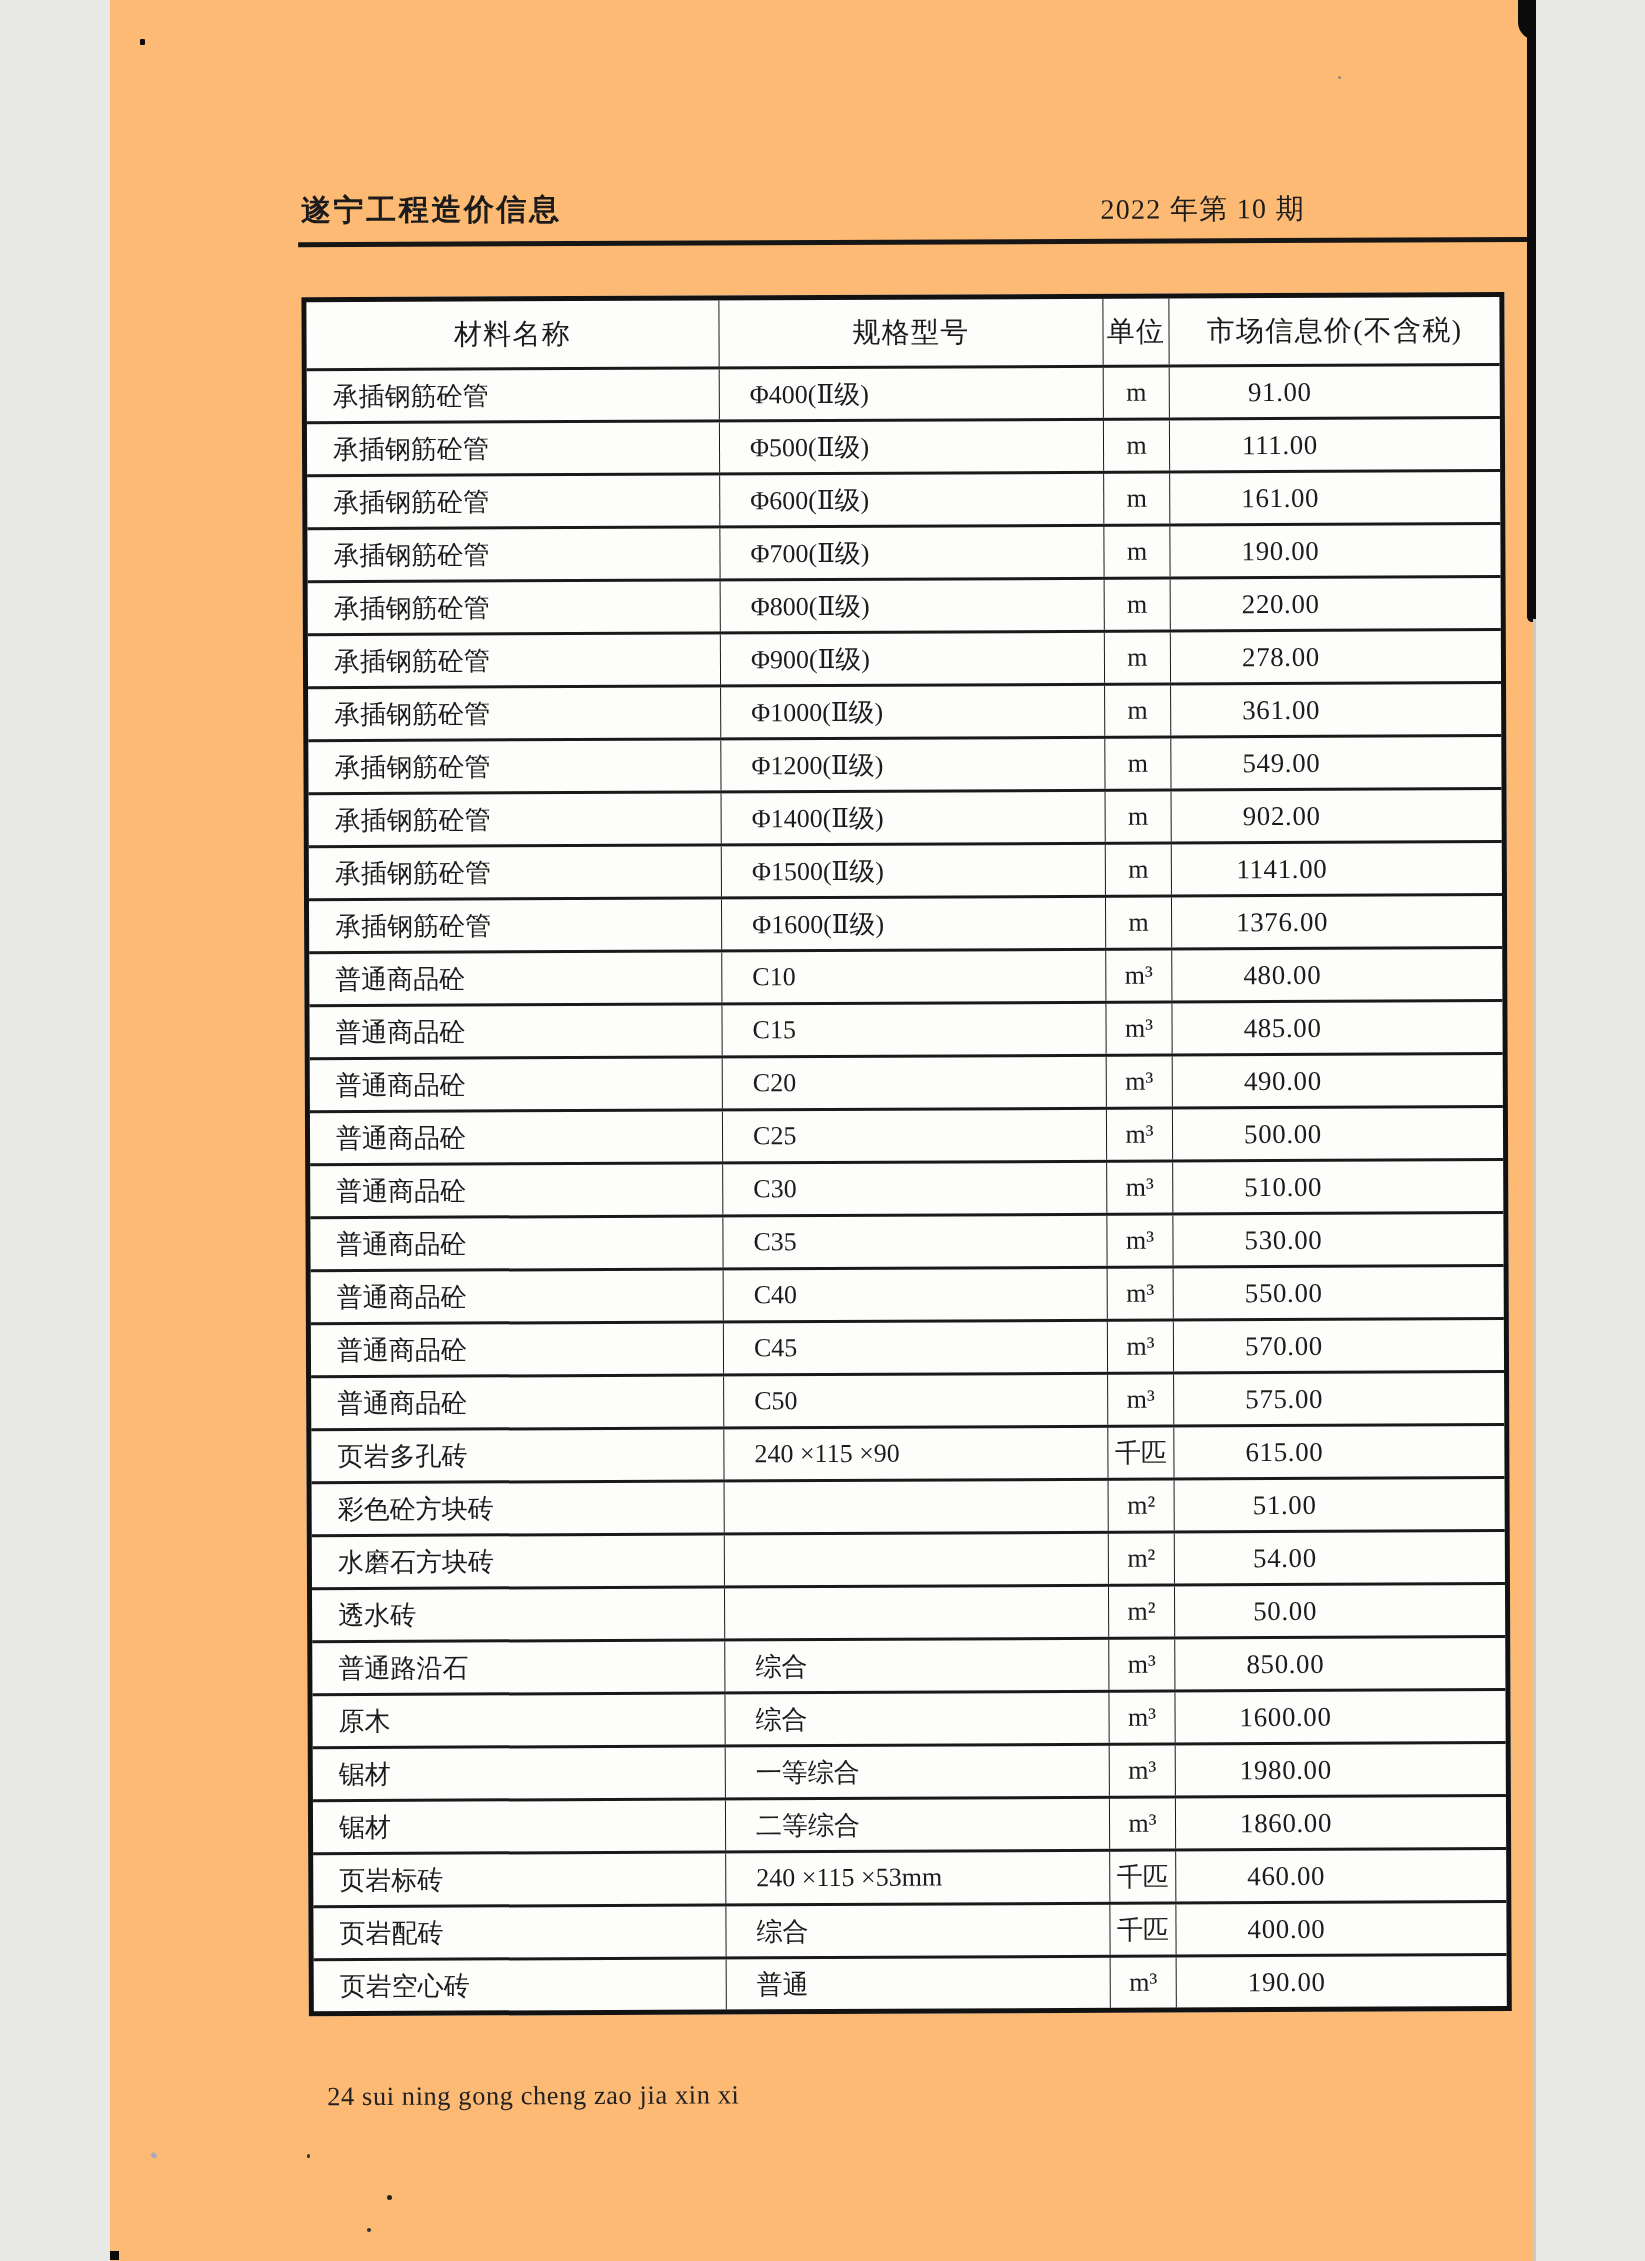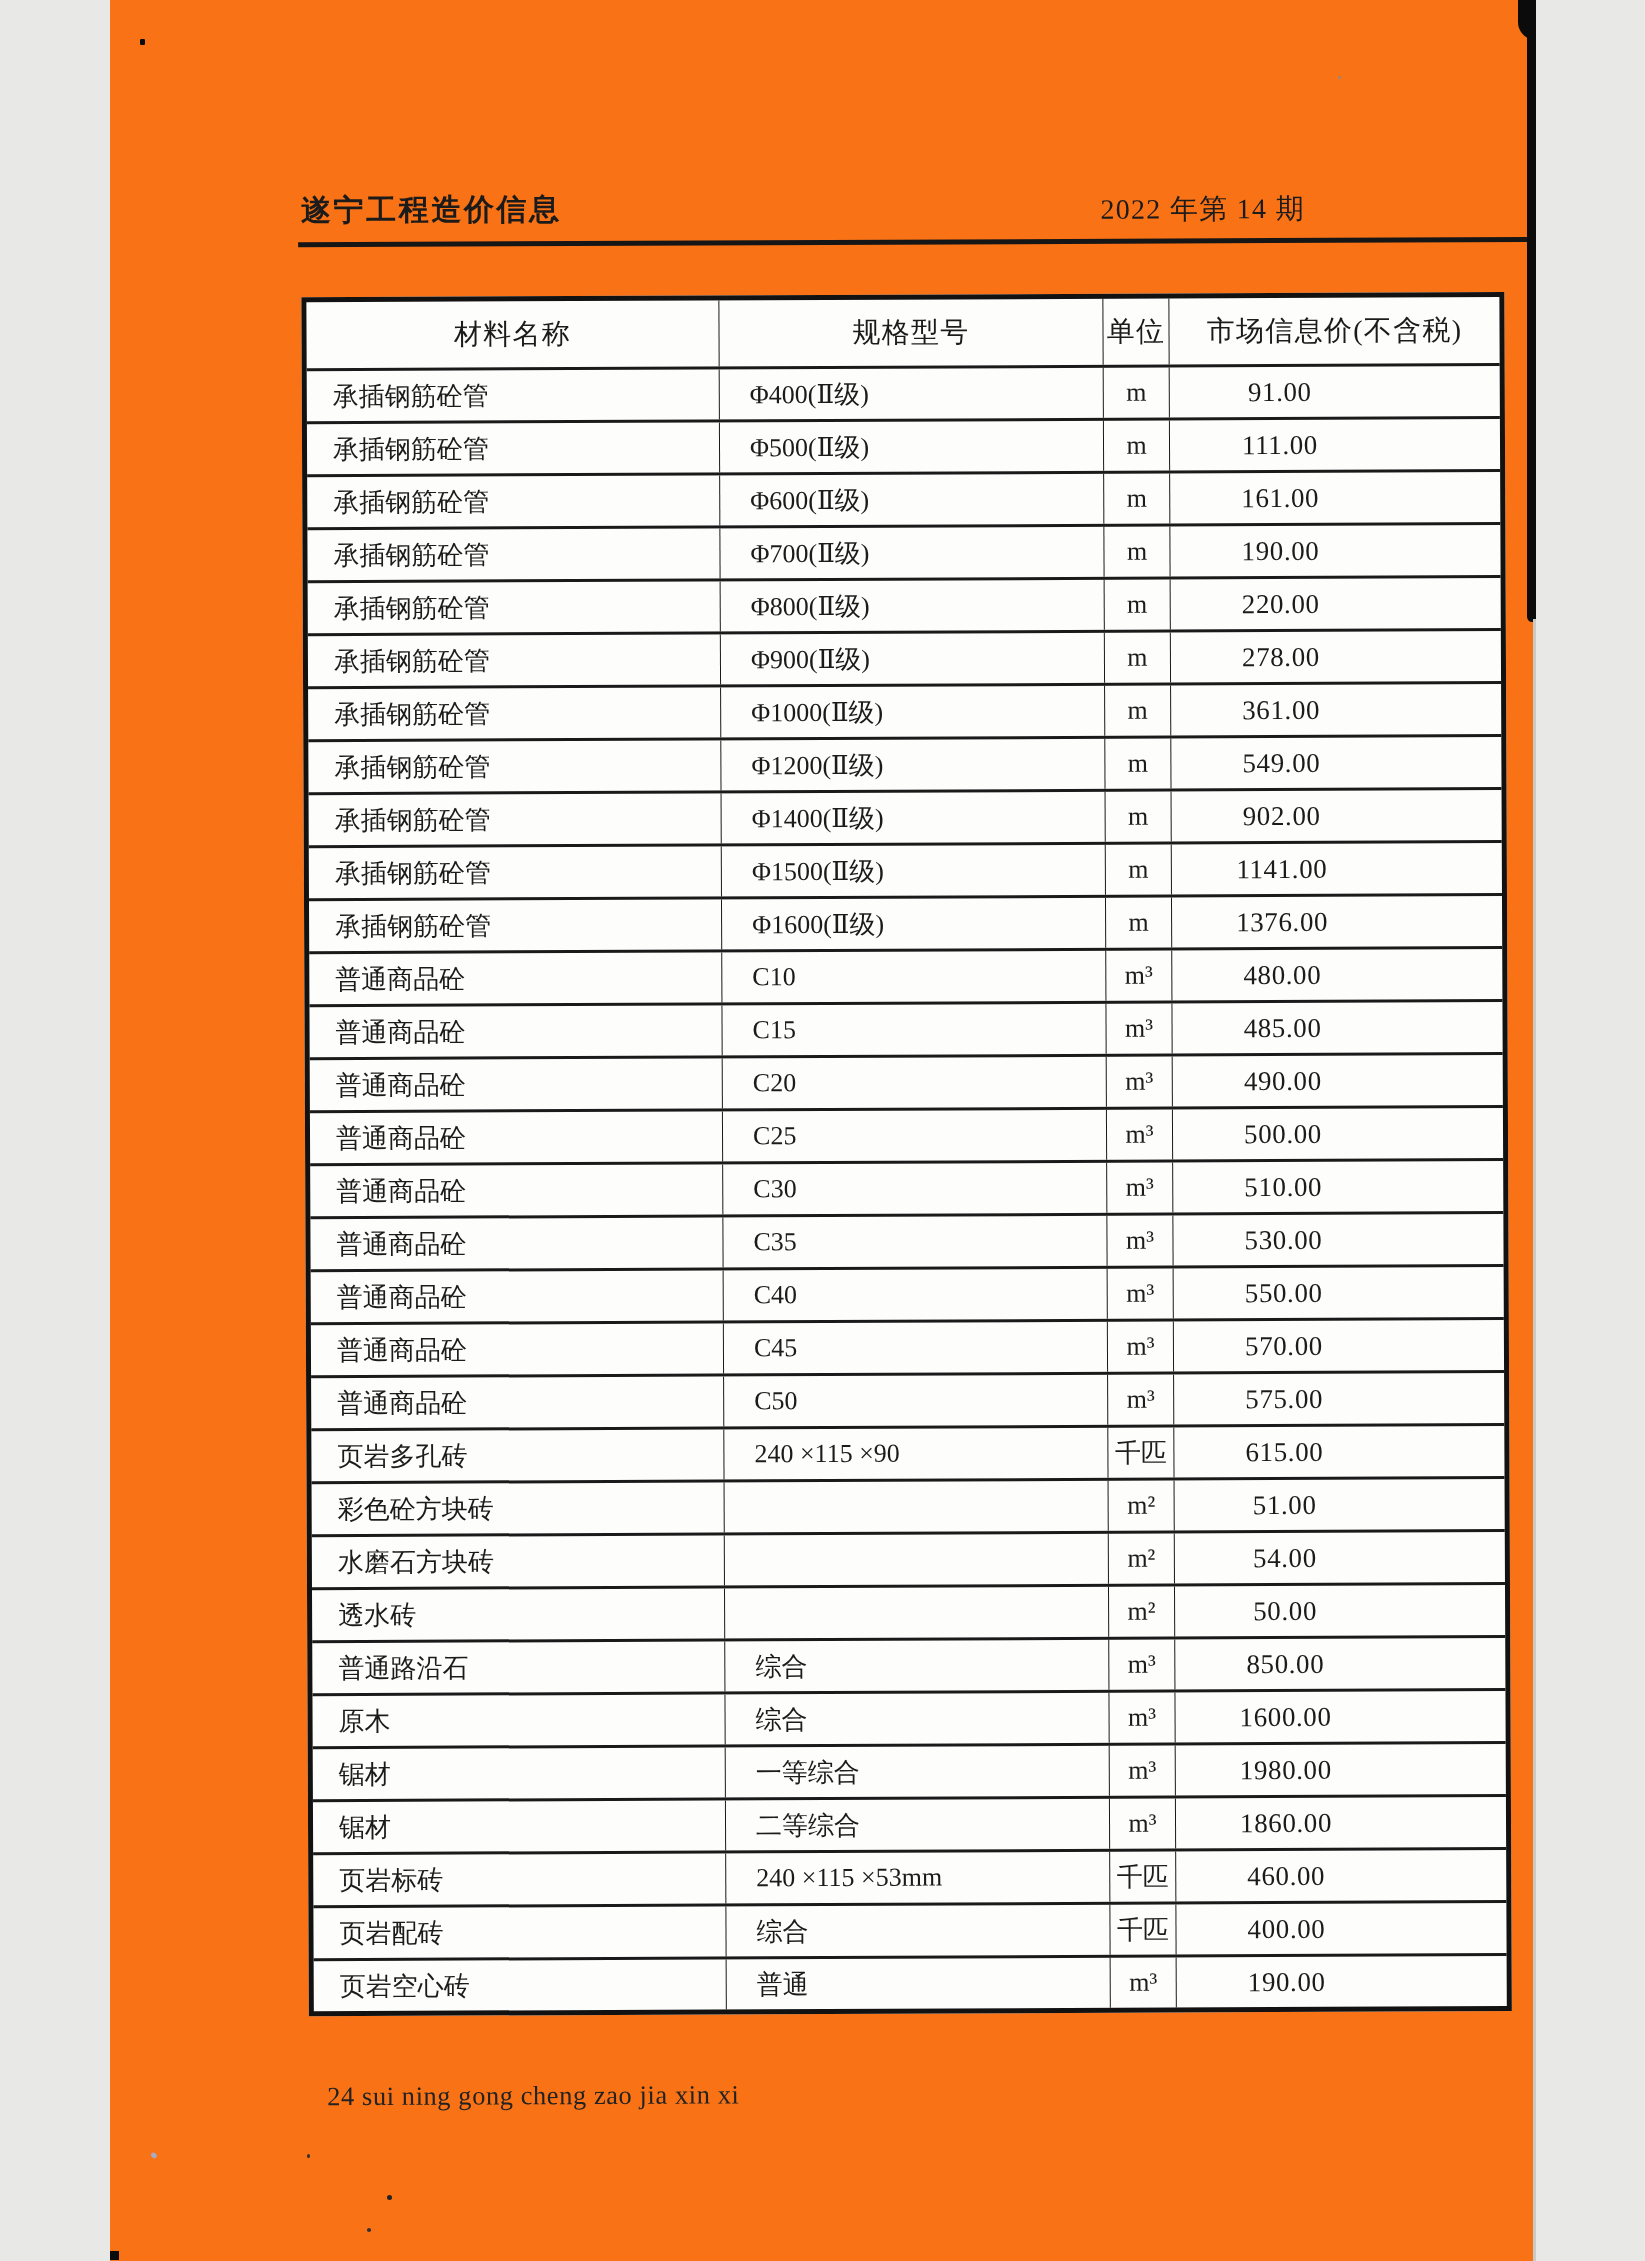--- a/index.html
+++ b/index.html
@@ -1,21 +1,21 @@
 <!DOCTYPE html>
 <html style="font-size:10.3px"><head>
 <meta charset="utf-8">
 <style>
   html,body{margin:0;padding:0;background:#e8e8e6;}
   *{box-sizing:border-box;}
   .sheet{
     position:relative;
     width:1426px;height:2261px;
     margin:0 auto;
-    background:#f97316;
+    background:#fdba74;
     overflow:hidden;
     font-family:"Liberation Serif","DejaVu Serif",serif;
     color:#1b1b1b;
   }
   .sheet-inner{
     position:absolute;inset:0;
     transform:rotate(-0.25deg);
     transform-origin:50% 50%;
   }
   
@@ -64,21 +64,21 @@
   .dot-f{left:41px;top:2153px;width:6.4px;height:4.5px;background:#a6aac4;border-radius:50%;transform:rotate(35deg);}
   .dot-g{left:1228px;top:76px;width:3.2px;height:3.2px;background:#8a8a8a;border-radius:50%;}
 </style>
 </head>
 <body>
 
 <div class="sheet">
   <div class="sheet-inner">
 
     <div class="page-title">遂宁工程造价信息</div>
-    <div class="page-issue">2022 年第 14 期</div>
+    <div class="page-issue">2022 年第 10 期</div>
     <div class="header-rule"></div>
 
     <div class="price-table">
       <div class="t-row header">
           <div class="cell col-name">材料名称</div>
           <div class="cell col-spec">规格型号</div>
           <div class="cell col-unit">单位</div>
           <div class="cell col-price">市场信息价(不含税)</div>
         </div>
       <div>

